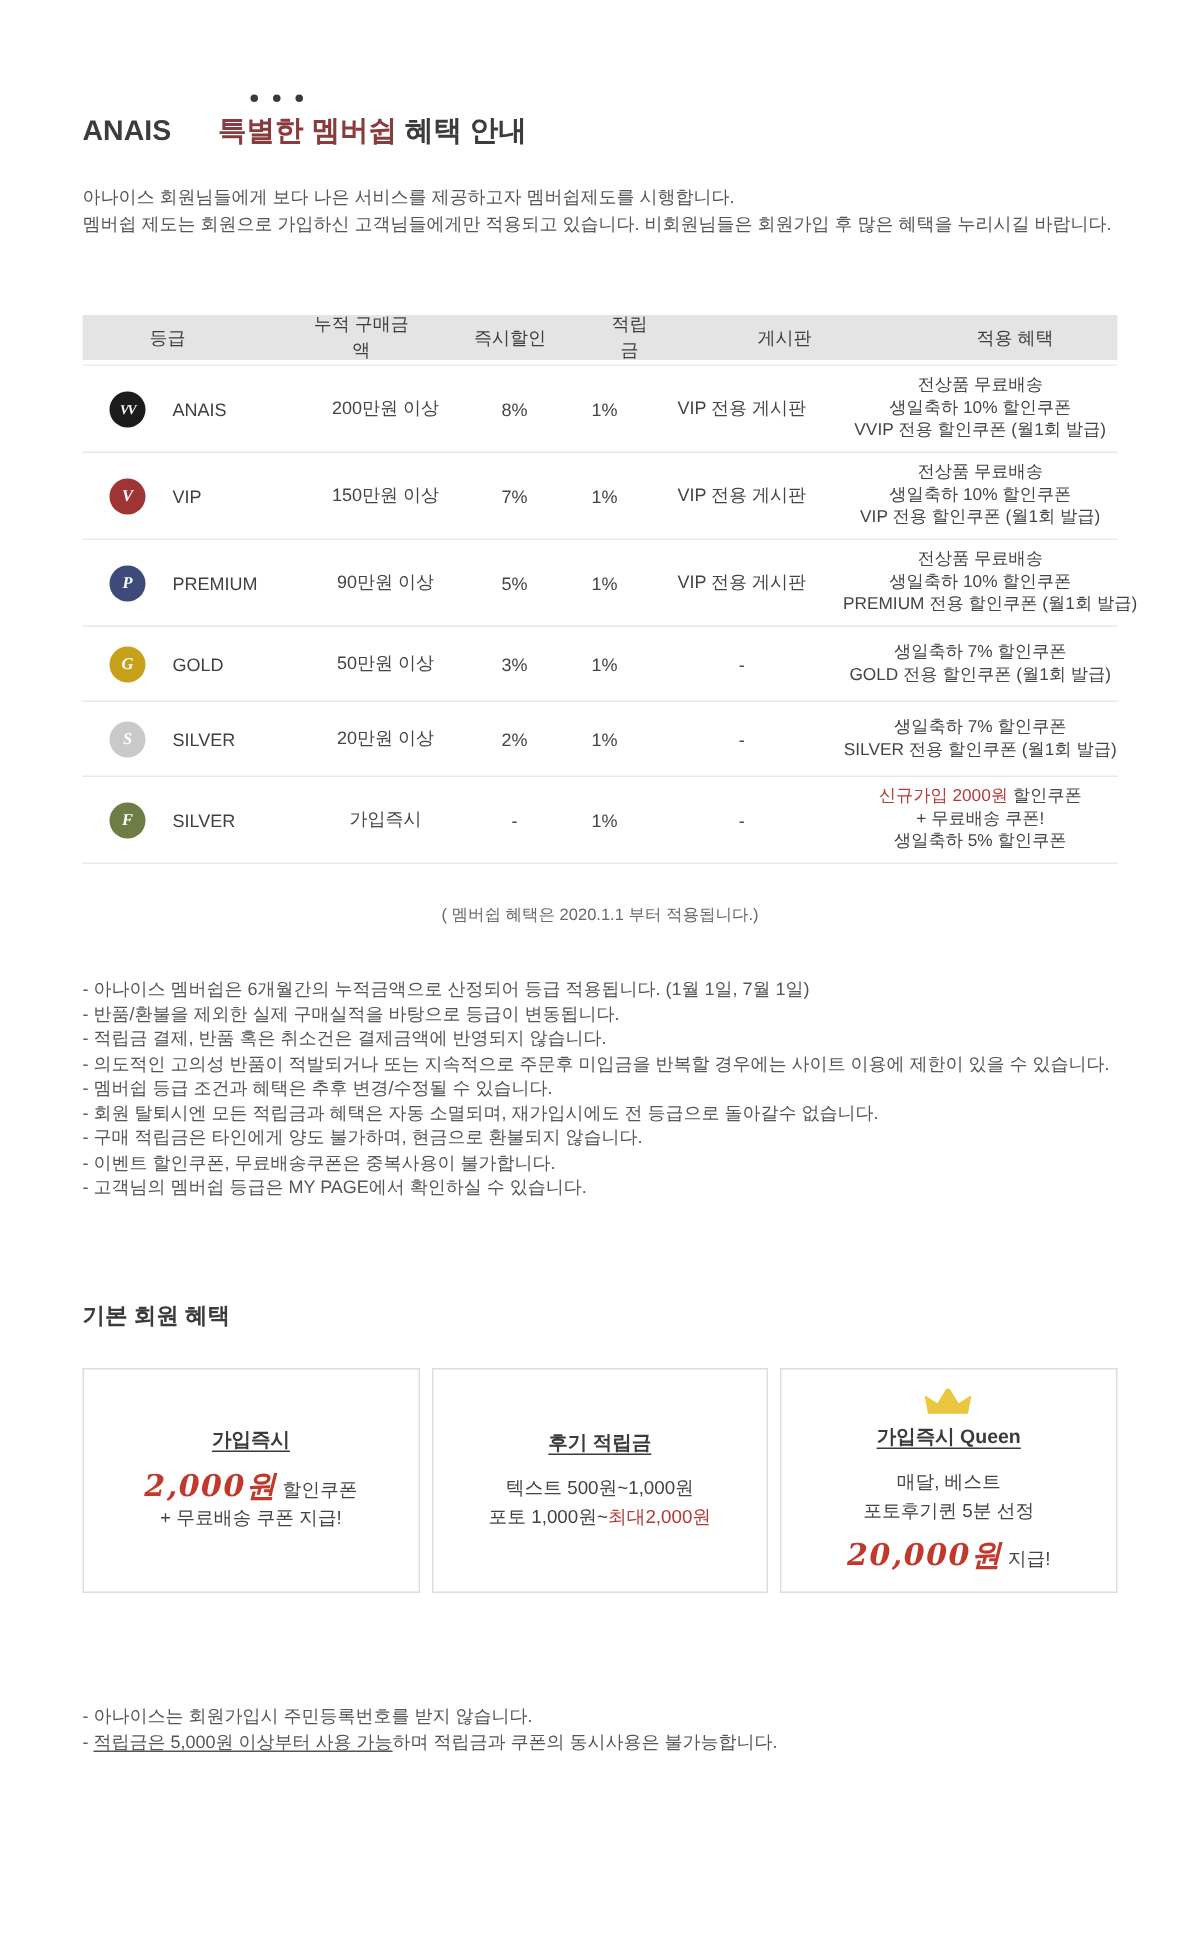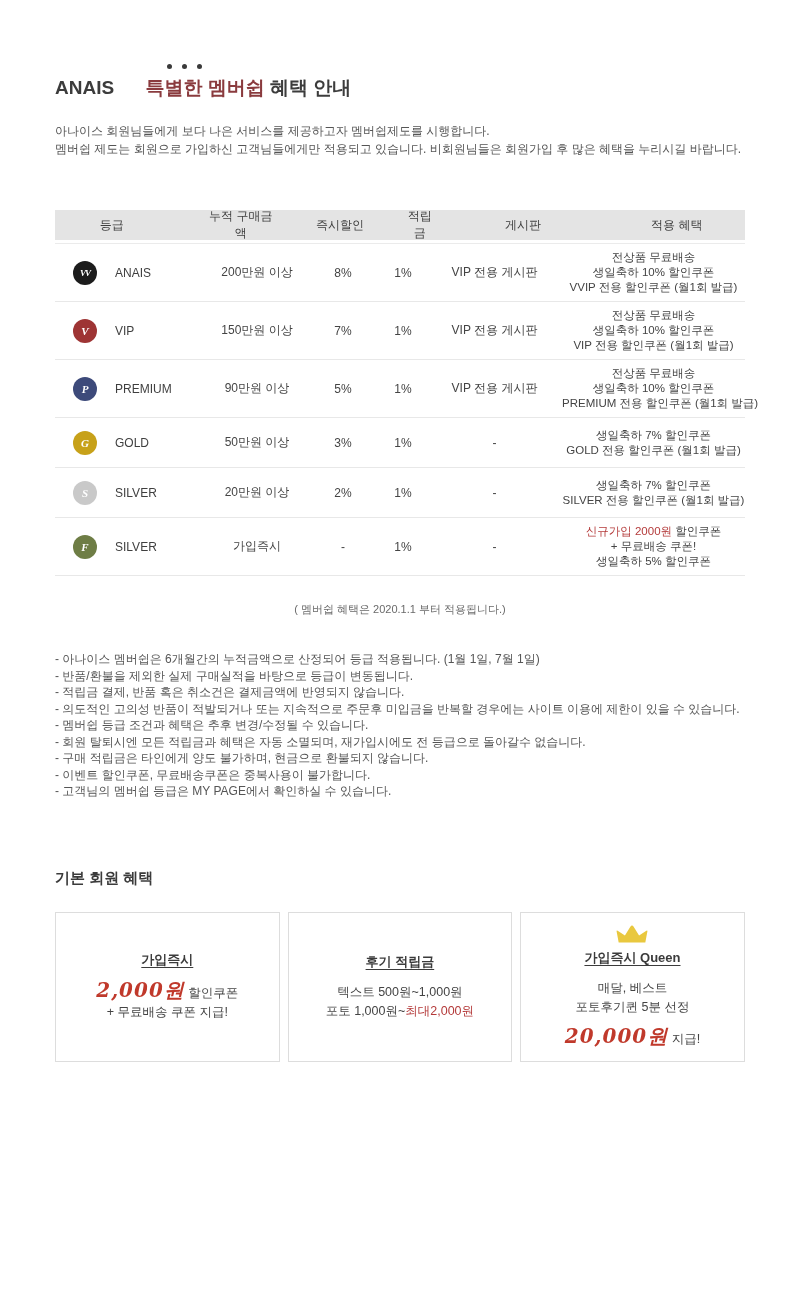--- a/index.html
+++ b/index.html
@@ -202,14 +202,18 @@
         <div class="crown"><svg width="34" height="20" viewBox="0 0 40 24">
             <path d="M4 21 L1.5 7.5 Q1.4 6.2 2.8 7 L11.5 12.5 L18 2 Q20 -1 22 2 L28.5 12.5 L37.2 7 Q38.6 6.2 38.5 7.5 L36 21 Z" fill="#e9c83f"></path>
           </svg></div>
         <div class="bbox-title">가입즉시 Queen</div>
         <div class="bbox-line"><span>매달, 베스트</span></div>
         <div class="bbox-line"><span>포토후기퀸 5분 선정</span></div>
         <div class="bbox-line gap-top"><span class="hand" style="color: rgb(192, 57, 43);">20,000원</span><span> 지급!</span></div>
       </div>
     </div>
 
+  <div class="footer-notes" id="footer-notes">
+      <div class="footer-line"><span>- 아나이스는 회원가입시 주민등록번호를 받지 않습니다.</span></div>
+      <div class="footer-line"><span>- </span><span class="uline">적립금은 5,000원 이상부터 사용 가능</span><span>하며 적립금과 쿠폰의 동시사용은 불가능합니다.</span></div>
+    </div>
 
 </div>
 
 </body></html>

